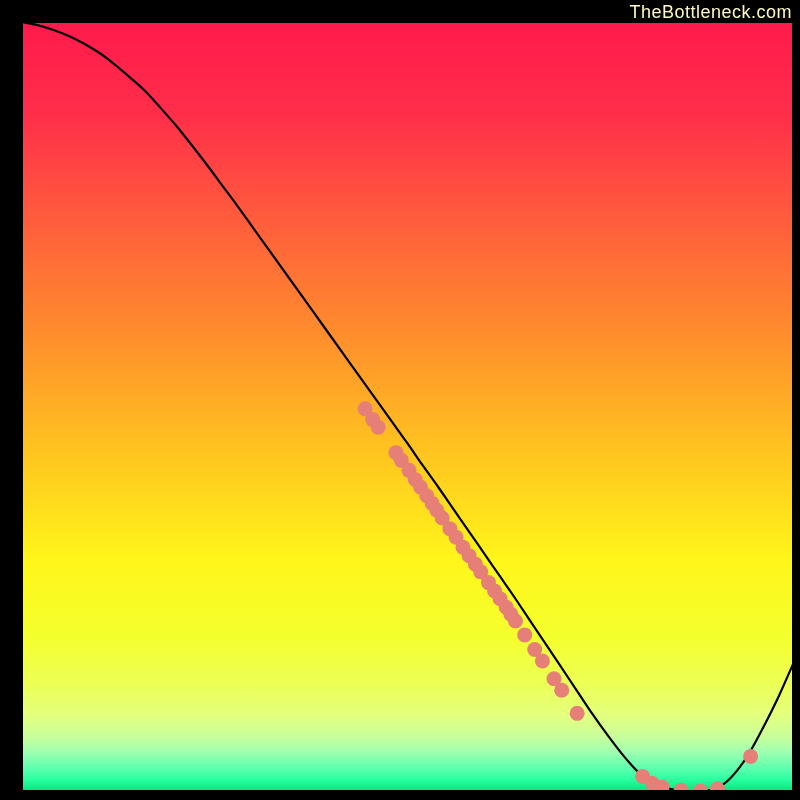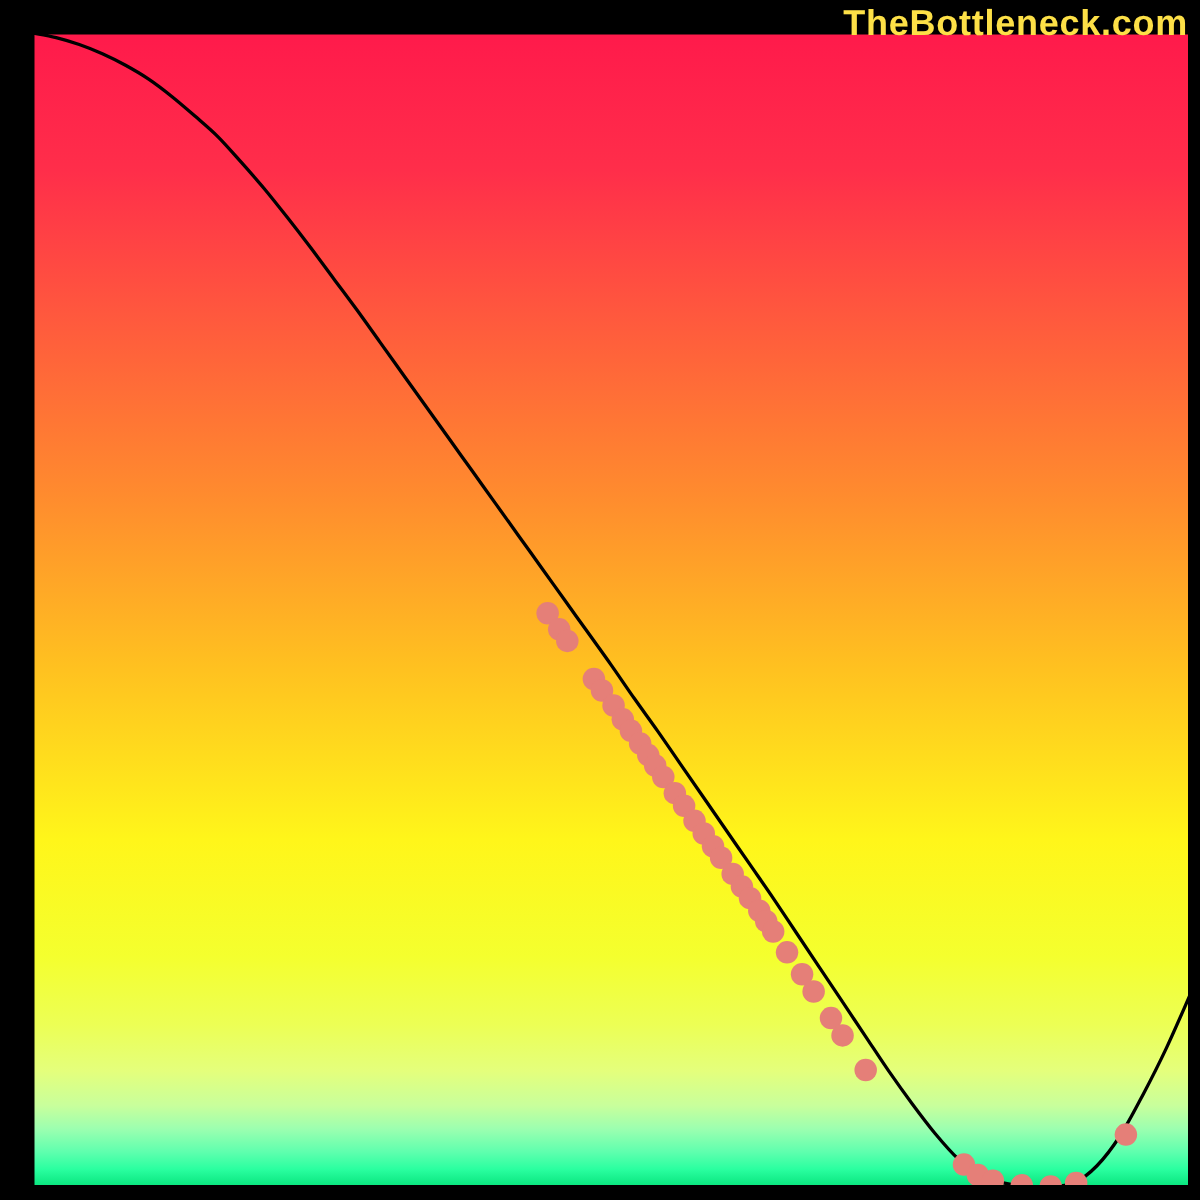--- a/index.html
+++ b/index.html
@@ -16,23 +16,23 @@
     width: 800px;
     height: 800px;
   }
   svg {
     display: block;
   }
   .watermark {
     position: absolute;
     top: 2px;
     right: 8px;
-    color: #fde047;
-    font-size: 24px;
-    font-weight: 700;
+    color: #fef9c3;
+    font-size: 18px;
+    font-weight: 400;
     letter-spacing: 0.5px;
     user-select: none;
   }
 </style>
 </head>
 <body>
 
 <div class="stage">
   <svg id="chart-svg" width="800" height="800" viewBox="0 0 800 800">
     <defs>

